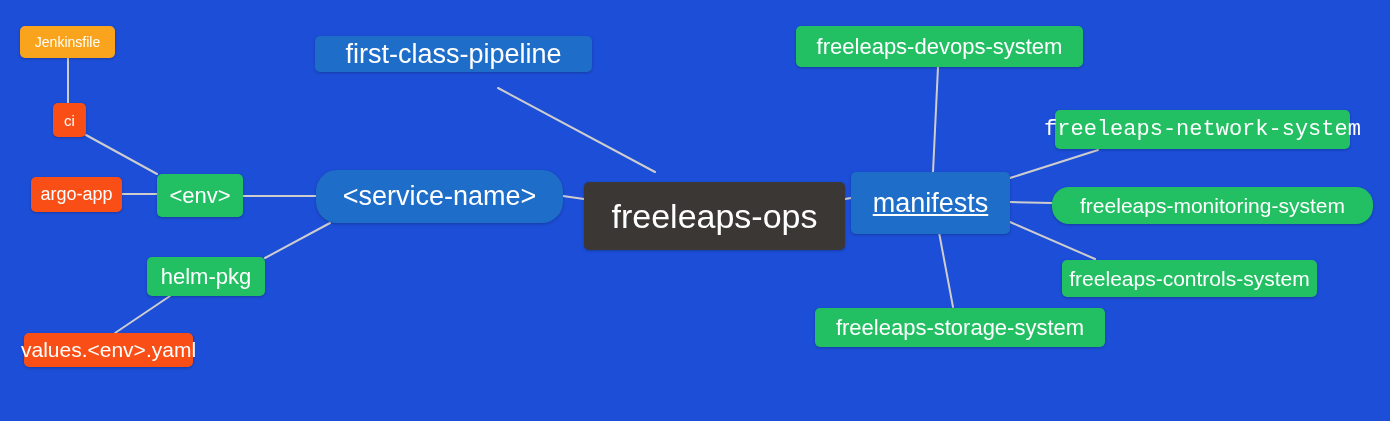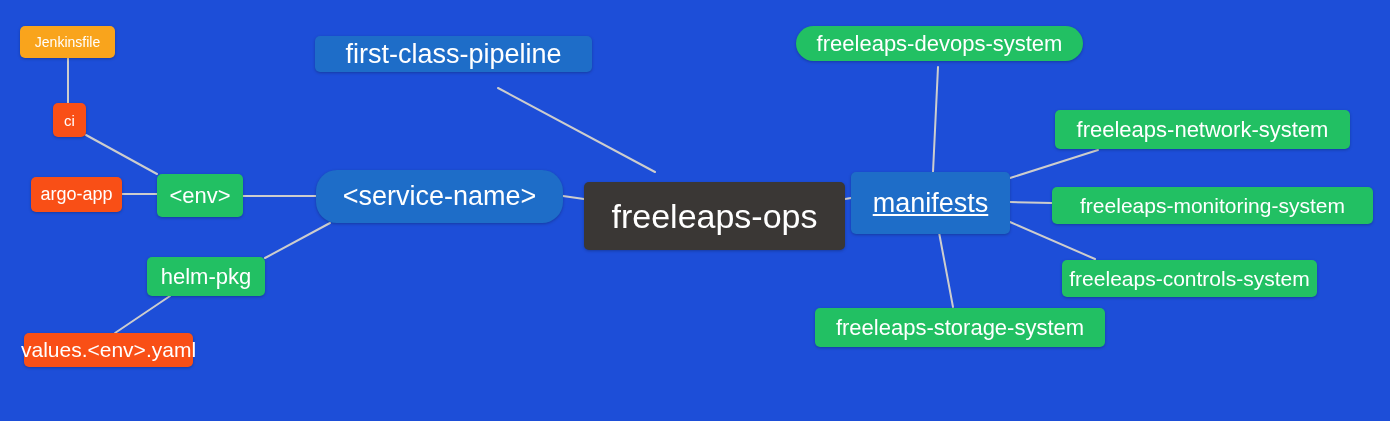--- a/index.html
+++ b/index.html
@@ -69,19 +69,19 @@
   <div class="node c-amber" style="left:20px;   top:26px;  width:95px;  height:32px; font-size:14px;">Jenkinsfile</div>
   <div class="node c-orange" style="left:53px;   top:103px; width:33px;  height:34px; font-size:15px;">ci</div>
   <div class="node c-orange" style="left:31px;   top:177px; width:91px;  height:35px; font-size:18px;">argo-app</div>
   <div class="node c-green" style="left:157px;  top:174px; width:86px;  height:43px;">&lt;env&gt;</div>
   <div class="node c-green" style="left:147px;  top:257px; width:118px; height:39px;">helm-pkg</div>
   <div class="node c-orange" style="left:24px;    top:333px; width:169px; height:34px; font-size:21px;">values.&lt;env&gt;.yaml</div>
   <div class="node c-blue" style="left:315px;  top:36px;  width:277px; height:36px;">first-class-pipeline</div>
   <div class="node c-blue" style="left:316px;  top:170px; width:247px; height:53px;border-radius:21px;">&lt;service-name&gt;</div>
   <div class="node c-root" style="left:584px;  top:182px; width:261px; height:68px;">freeleaps-ops</div>
   <div class="node c-blue" style="left:851px;  top:172px; width:159px; height:62px;text-decoration:underline;">manifests</div>
-  <div class="node c-green" style="left:796px;  top:26px;  width:287px; height:35px;border-radius:18px;">freeleaps-devops-system</div>
-  <div class="node c-green" style="left:1055px; top:110px; width:295px; height:39px;">freeleaps-network-system</div>
-  <div class="node c-green" style="left:1052px; top:187px; width:321px; height:37px; font-size:21px;">freeleaps-monitoring-system</div>
+  <div class="node c-green" style="left:796px;  top:26px;  width:287px; height:41px;">freeleaps-devops-system</div>
+  <div class="node c-green" style="left:1055px; top:110px; width:295px; height:39px;font-family:Liberation Mono, monospace;">freeleaps-network-system</div>
+  <div class="node c-green" style="left:1052px; top:187px; width:321px; height:37px; font-size:21px;border-radius:17px;">freeleaps-monitoring-system</div>
   <div class="node c-green" style="left:1062px; top:260px; width:255px; height:37px; font-size:21px;">freeleaps-controls-system</div>
   <div class="node c-green" style="left:815px;  top:308px; width:290px; height:39px;">freeleaps-storage-system</div>
 
 </div>
 
 </body></html>

